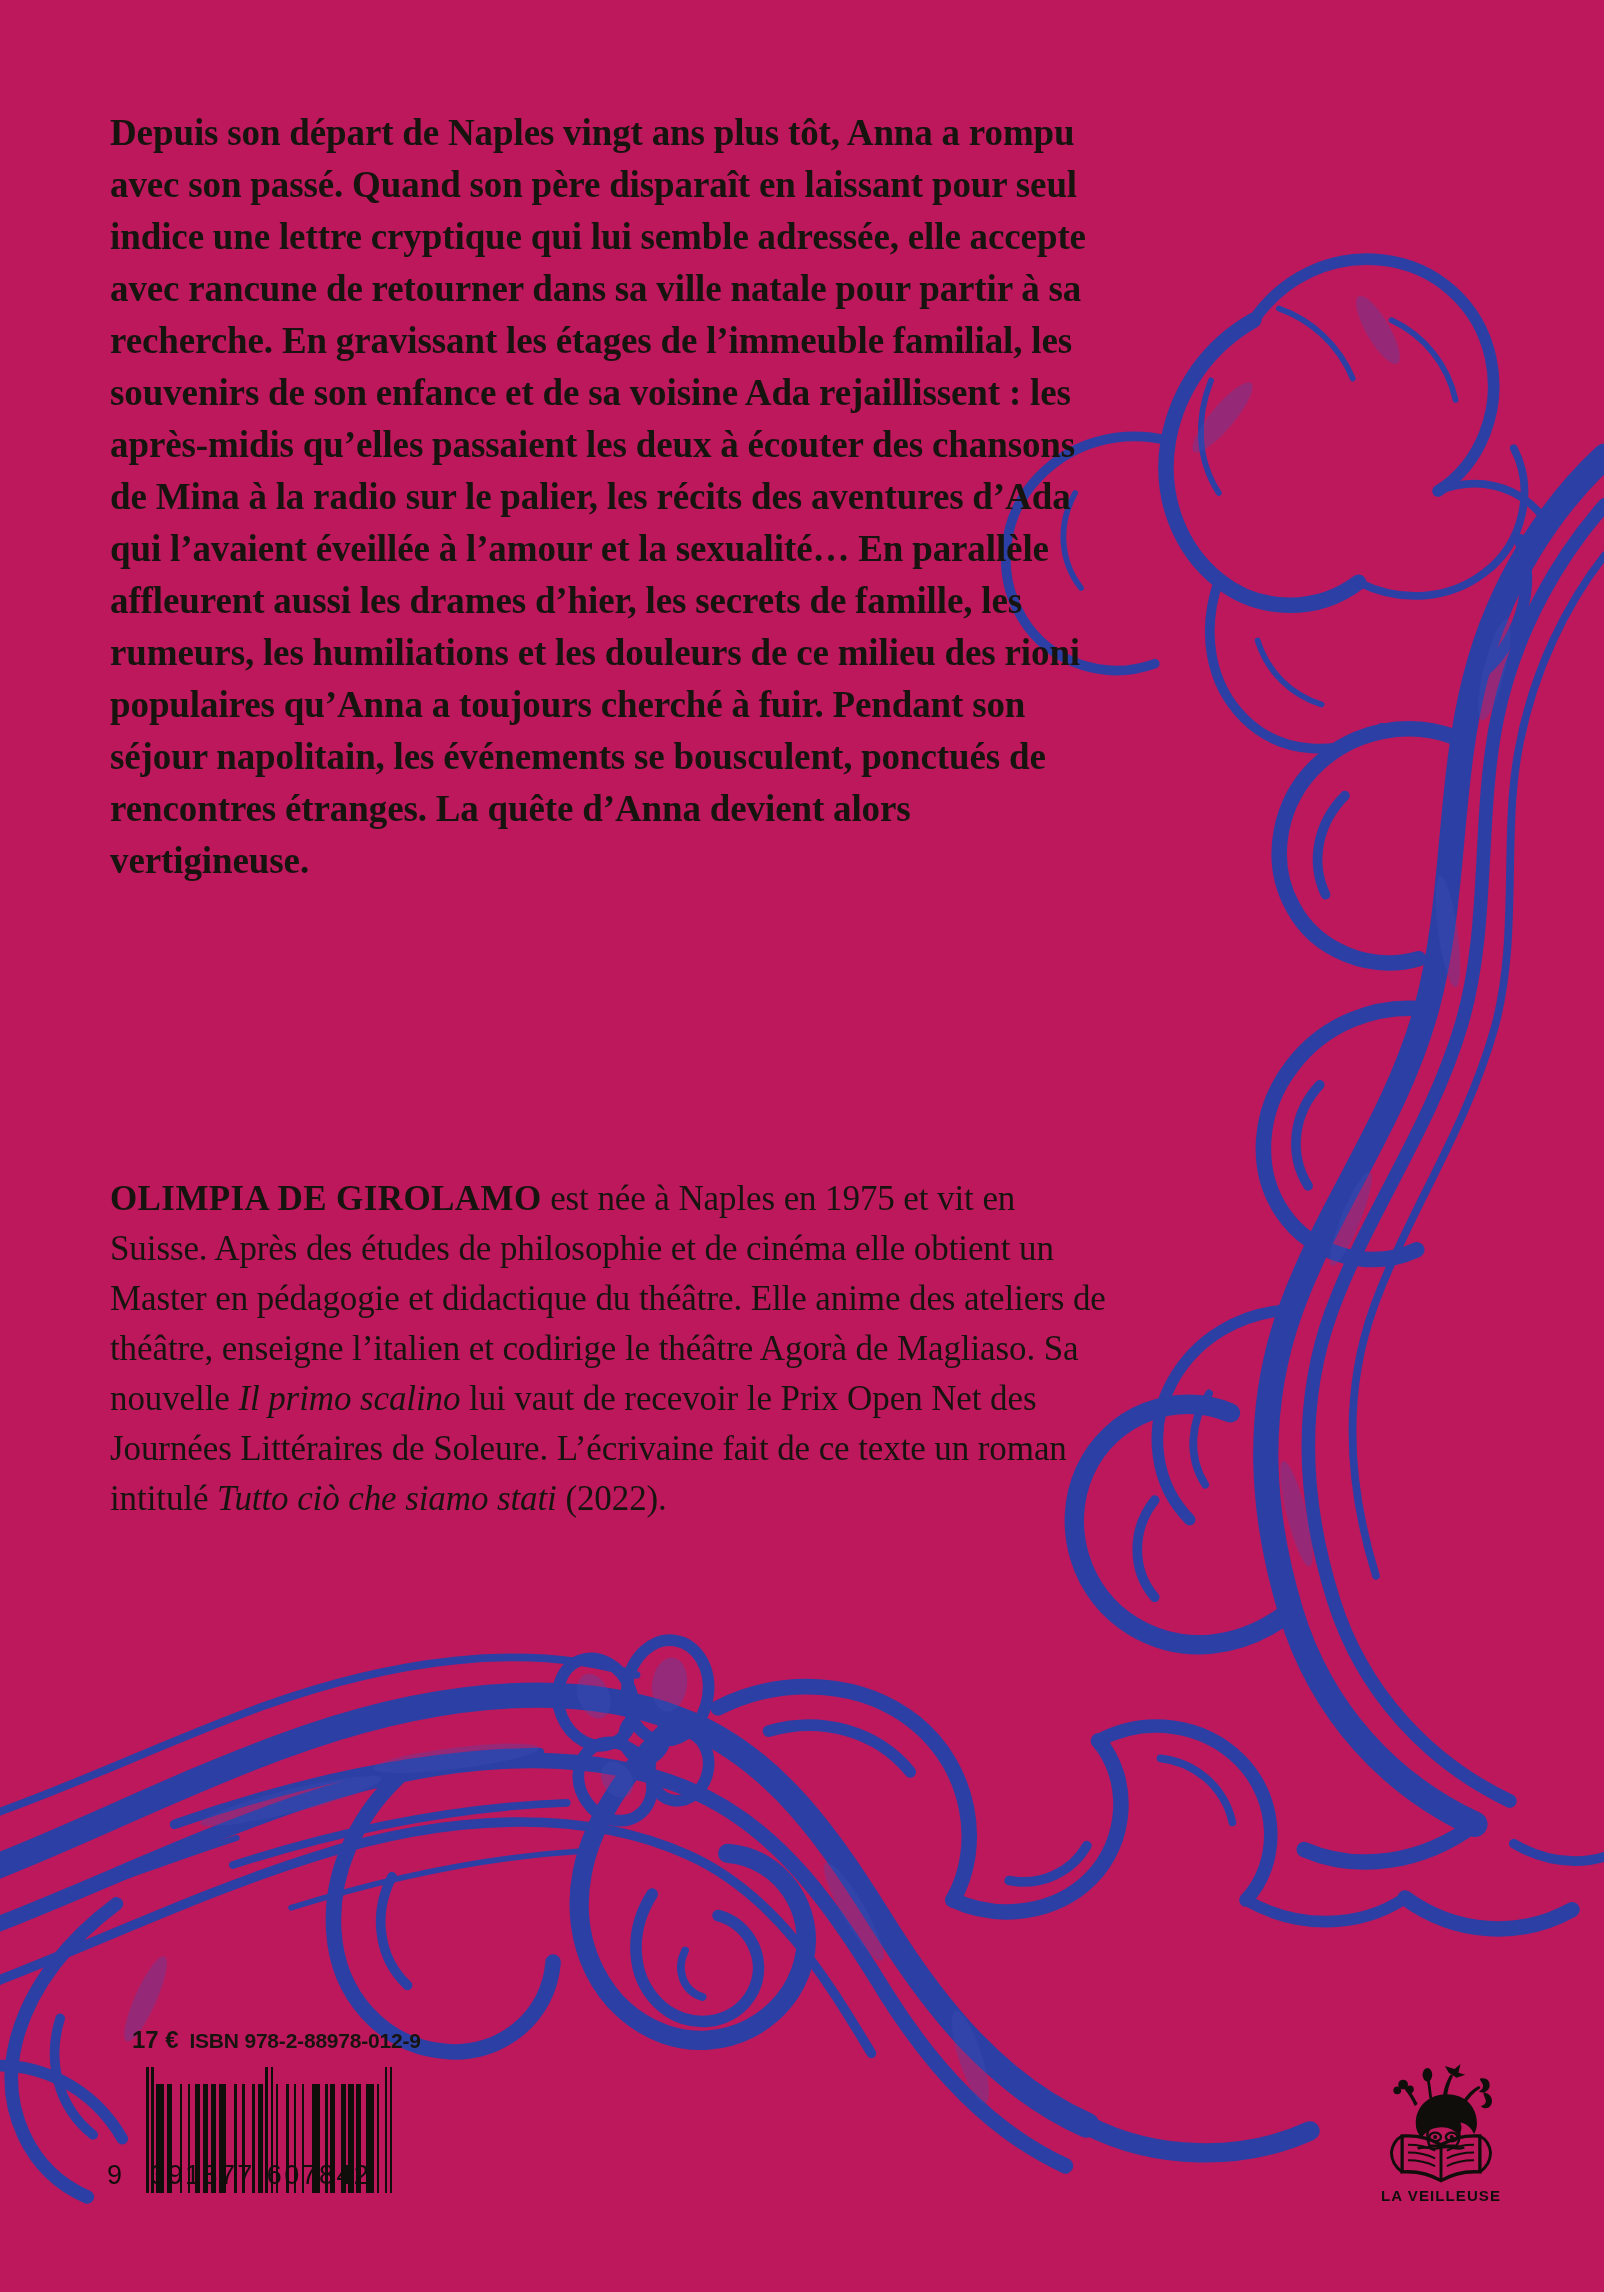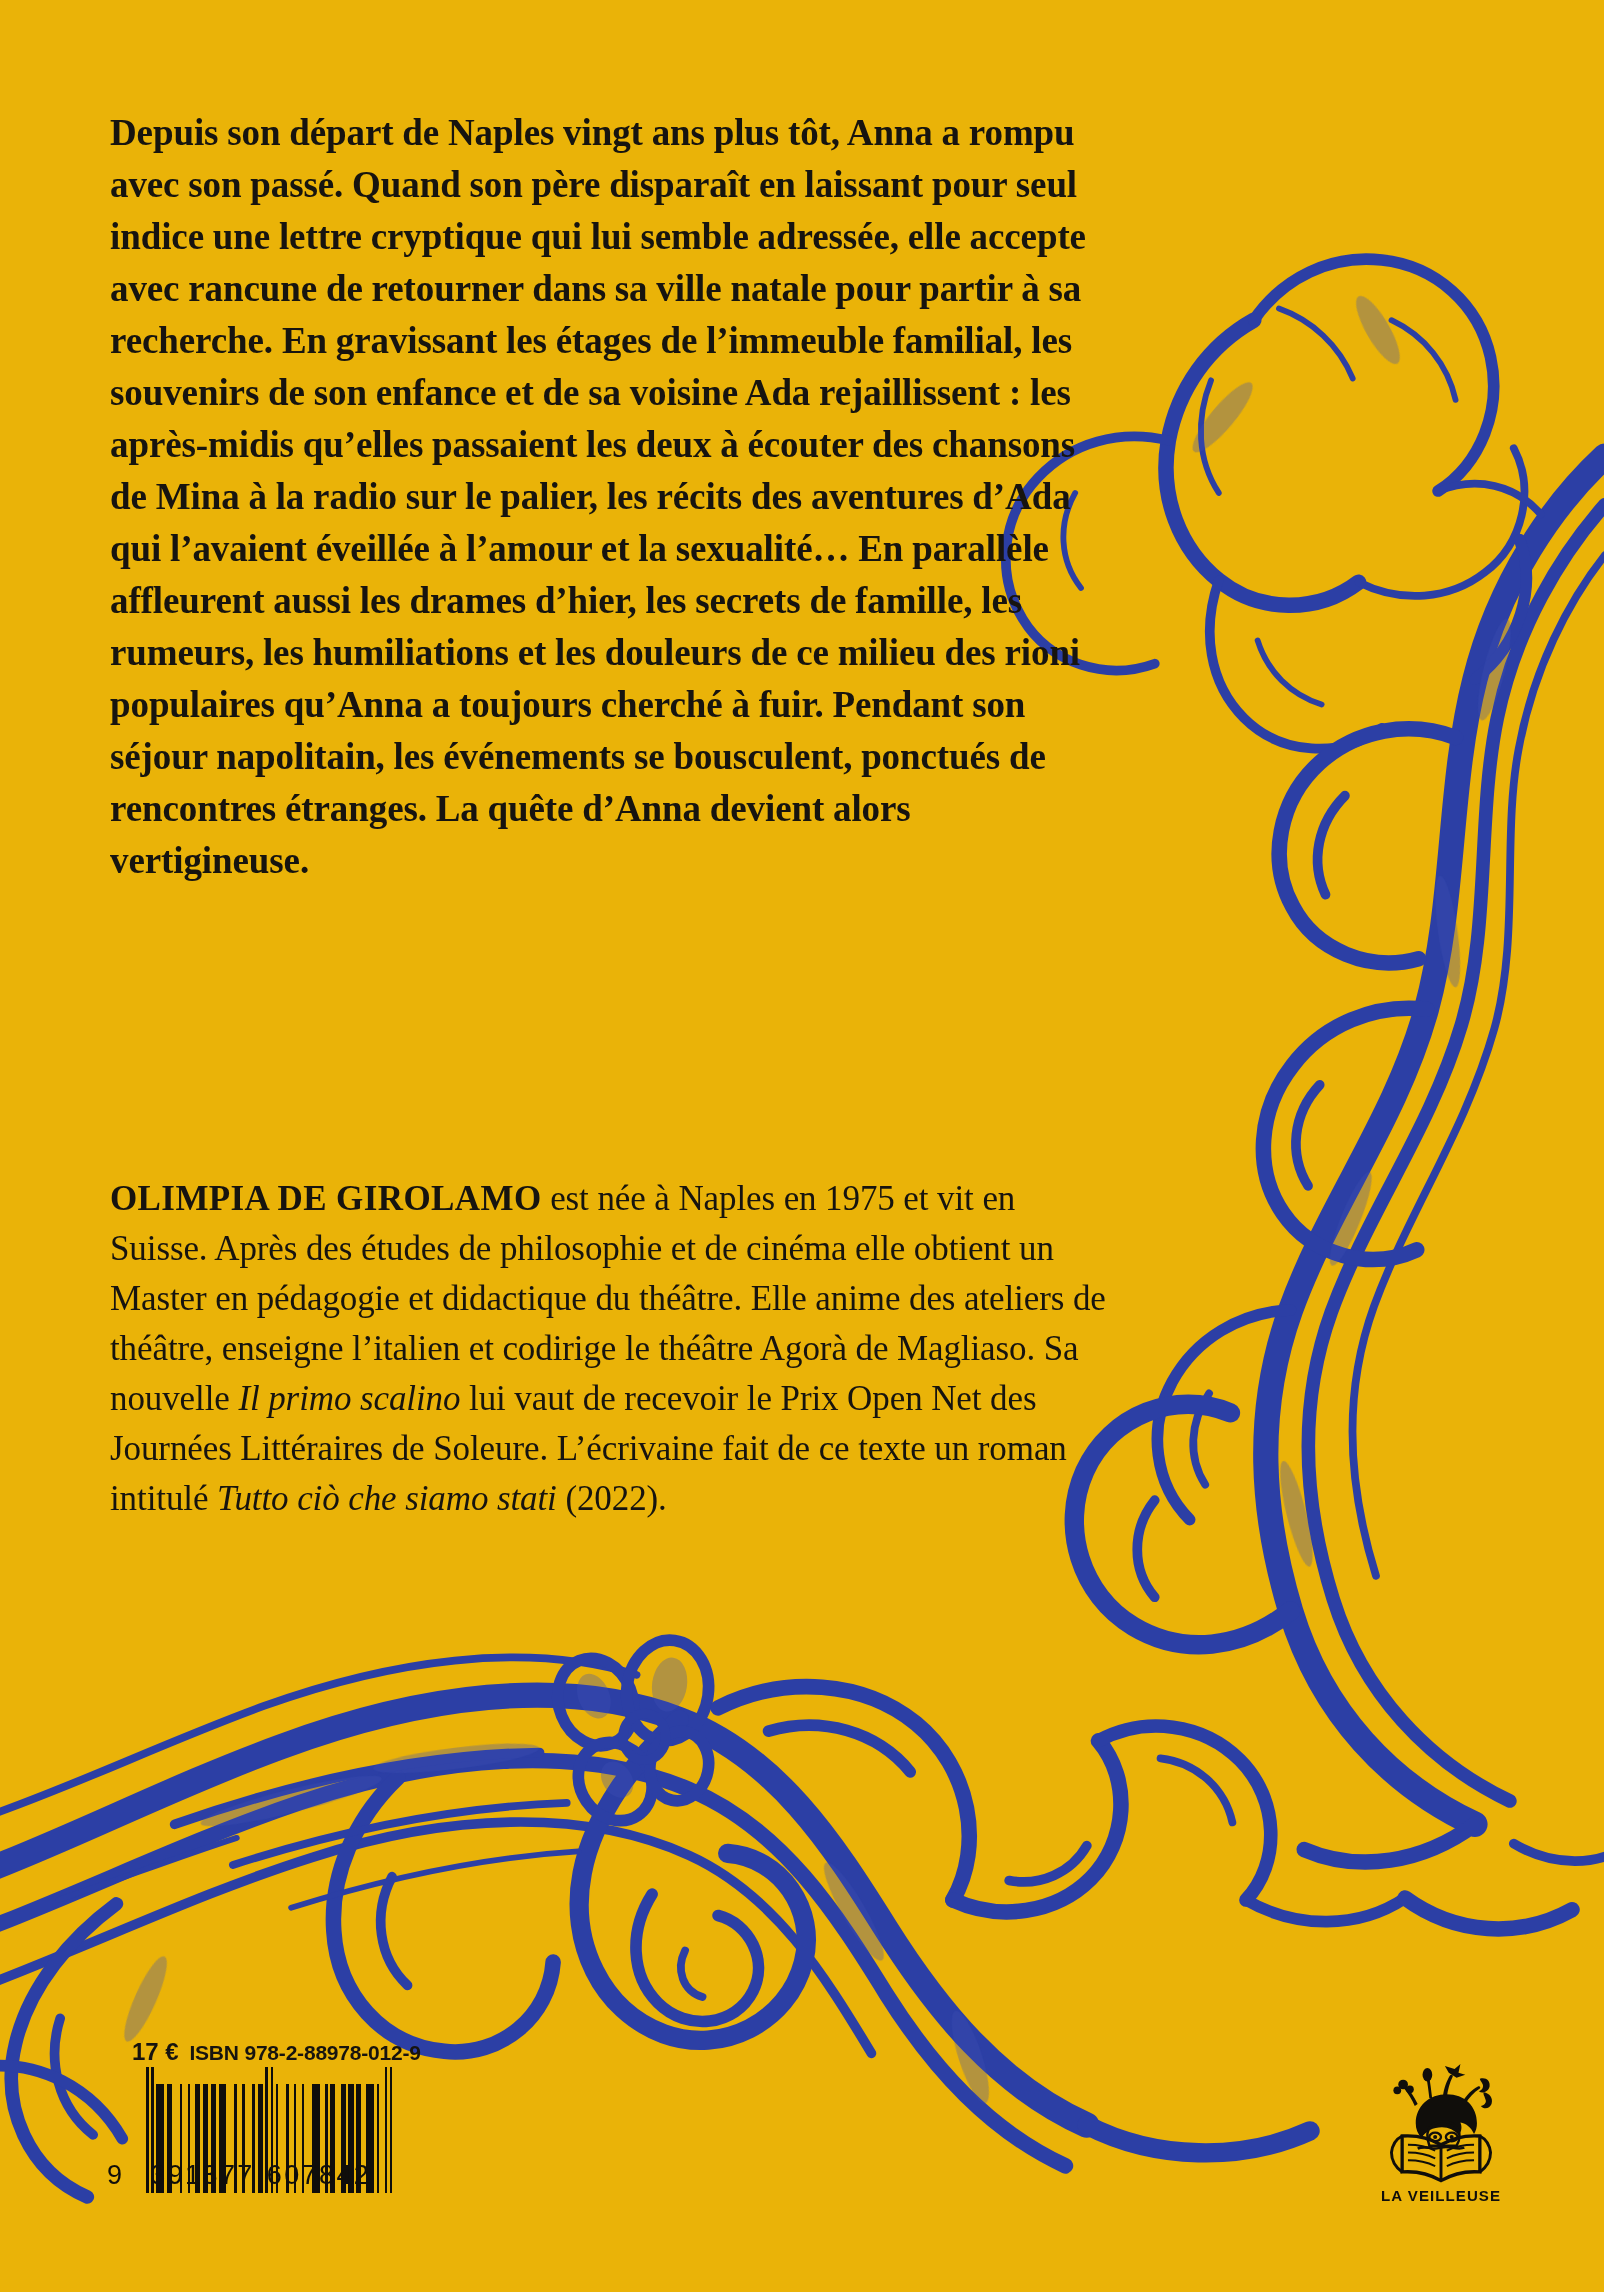--- a/index.html
+++ b/index.html
@@ -11,21 +11,21 @@
     height: 2292px;
     background: #fbf2e8;
     font-family: "Liberation Serif", serif;
     overflow: hidden;
     position: relative;
   }
 
   #page {
     position: absolute;
     inset: 0;
-    background: #eab308;
+    background: #be185d;
     overflow: hidden;
   }
 
   
   #ornament-layer {
     position: absolute;
     left: 0;
     top: 0;
     width: 1605px;
     height: 2292px;
@@ -75,21 +75,20 @@
     position: absolute;
     left: 132px;
     top: 2026px;
     z-index: 3;
     font-family: "Liberation Sans", sans-serif;
     font-weight: bold;
     font-size: 21px;
     color: #17140f;
     white-space: nowrap;
     letter-spacing: -0.2px;
-    margin-top: 12px;
   }
   #isbn-line .price { font-size: 24px; margin-right: 10.7px; letter-spacing: 0px;}
 
   #barcode-block {
     position: absolute;
     left: 107px;
     top: 2067px;
     z-index: 3;
   }
   #barcode {

